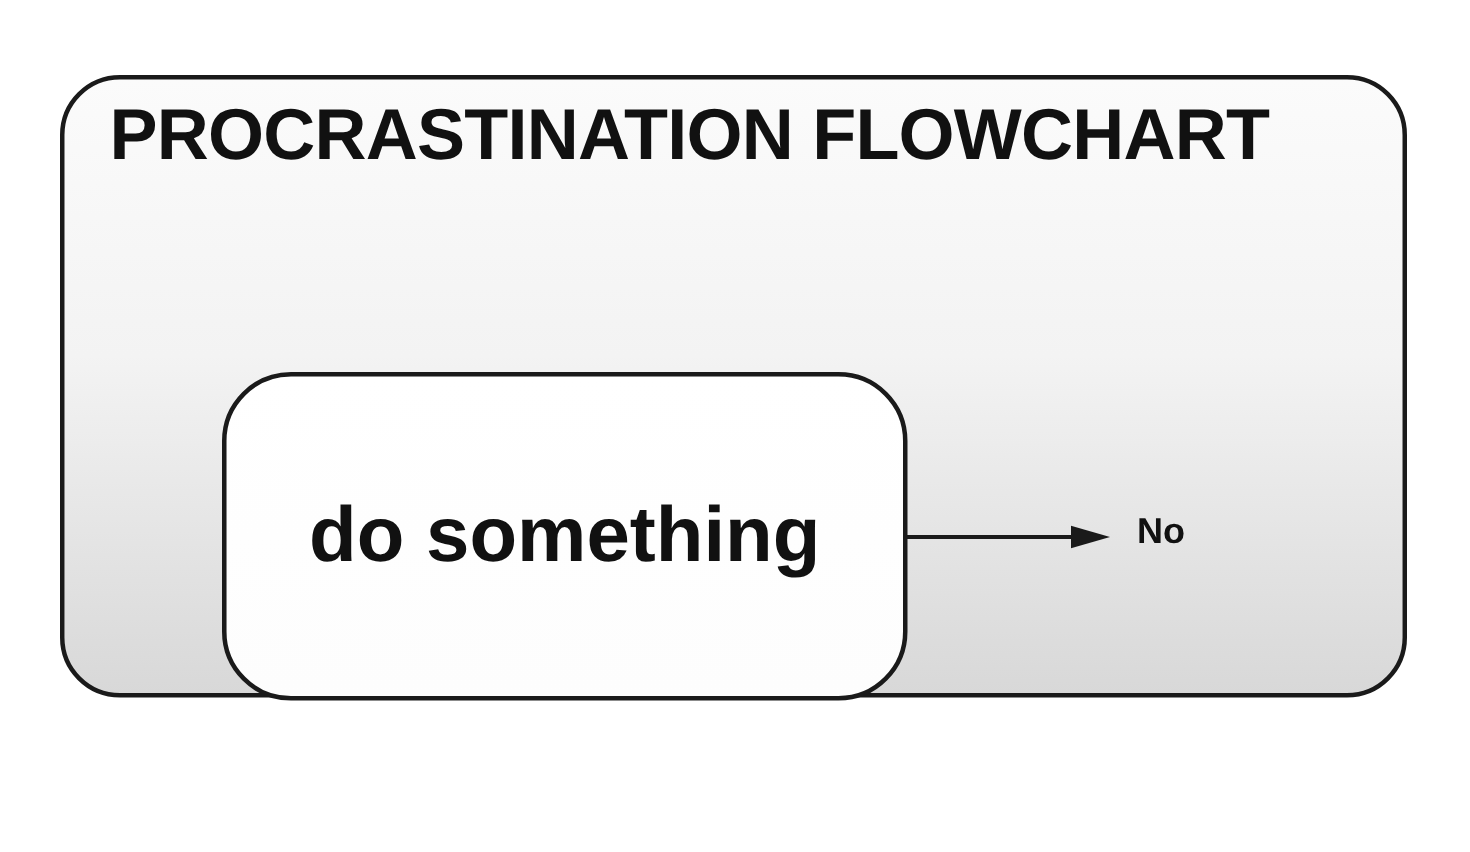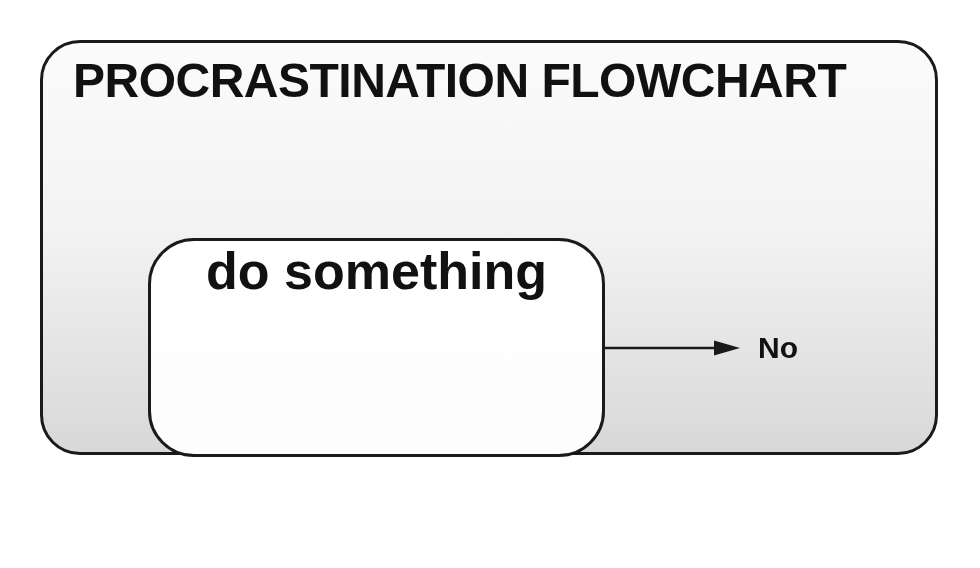--- a/index.html
+++ b/index.html
@@ -7,21 +7,21 @@
     width: 980px;
     height: 568px;
     background: #ffffff;
     font-family: "Liberation Sans", sans-serif;
     position: relative;
     overflow: hidden;
   }
   .frame {
     position: absolute;
     left: 40px;
-    top: 40px;
+    top: 50px;
     width: 898px;
     height: 415px;
     border: 3px solid #1a1a1a;
     border-radius: 40px;
     background: linear-gradient(to bottom, #fbfbfb 0%, #f3f3f3 45%, #d8d8d8 100%);
   }
   .title {
     position: absolute;
     left: 30px;
     top: 10px;
@@ -36,20 +36,21 @@
     left: 105px;
     top: 195px;
     width: 457px;
     height: 219px;
     border: 3px solid #1a1a1a;
     border-radius: 46px;
     background: linear-gradient(to bottom, #ffffff 0%, #fdfdfd 100%);
     display: flex;
     flex-direction: column;
     align-items: center;
+    justify-content: center;
   }
   .node-line {
     font-size: 52px;
     font-weight: 700;
     color: #111111;
     line-height: 1.16;
     text-align: center;
     white-space: nowrap;
   }
   .edge-arrow {
@@ -57,21 +58,21 @@
     left: 559px;
     top: 289px;
     width: 145px;
     height: 32px;
     display: block;
   }
   .edge-label {
     position: absolute;
     left: 715px;
     top: 288px;
-    font-size: 30px;
+    font-size: 24px;
     font-weight: 700;
     color: #111111;
     white-space: nowrap;
   }
 </style>
 </head>
 <body>
 
 <div class="frame">
 

